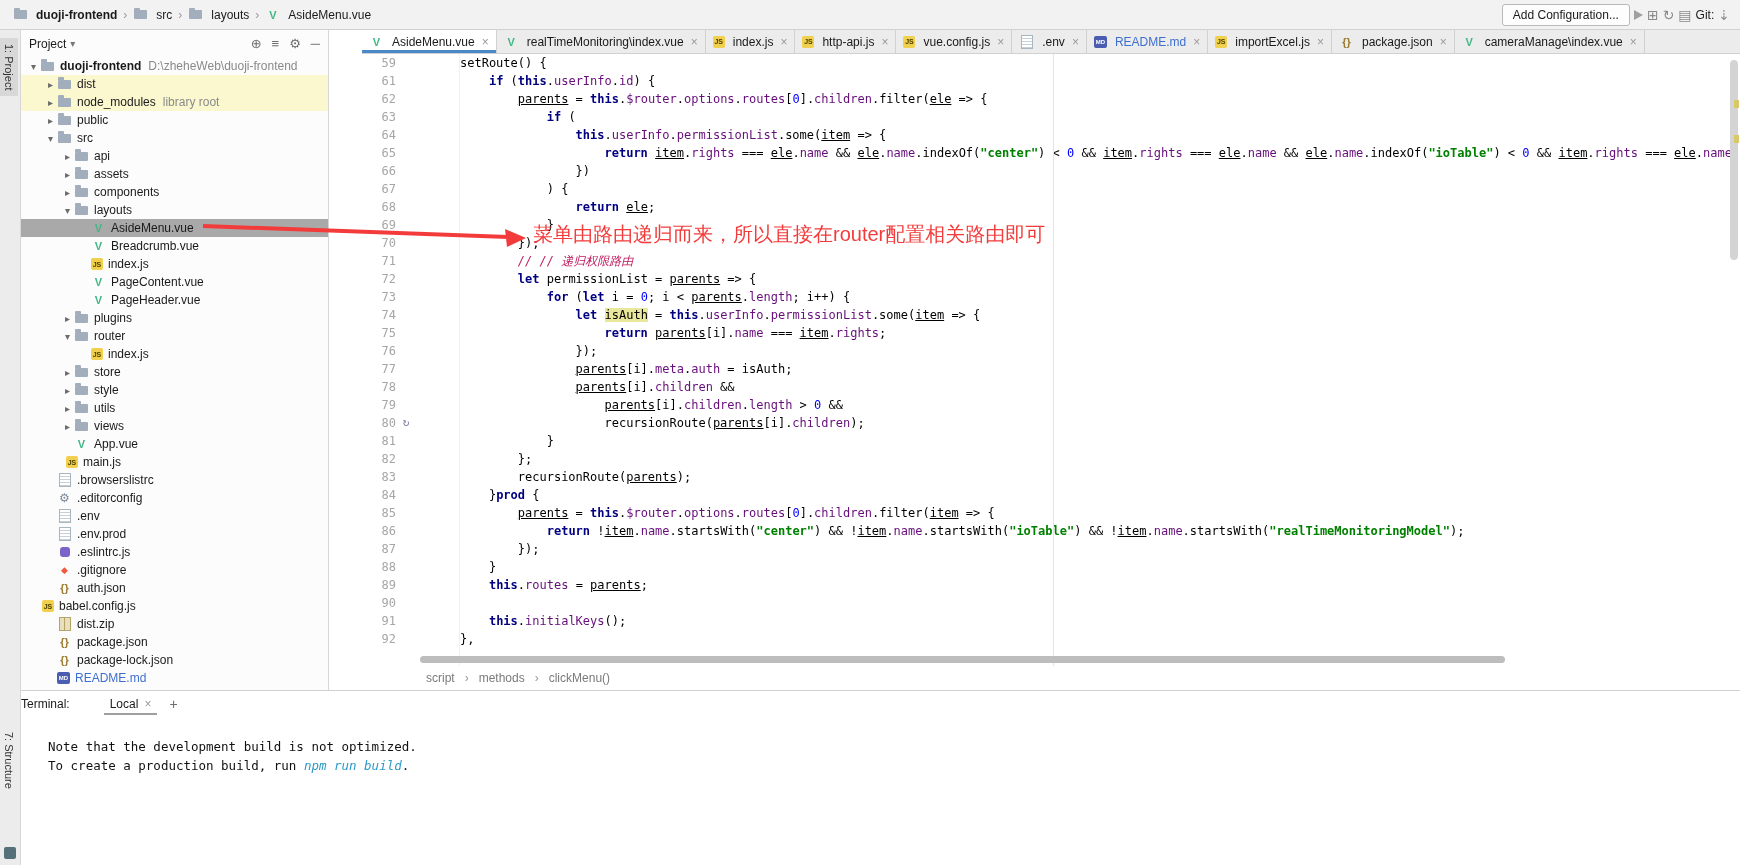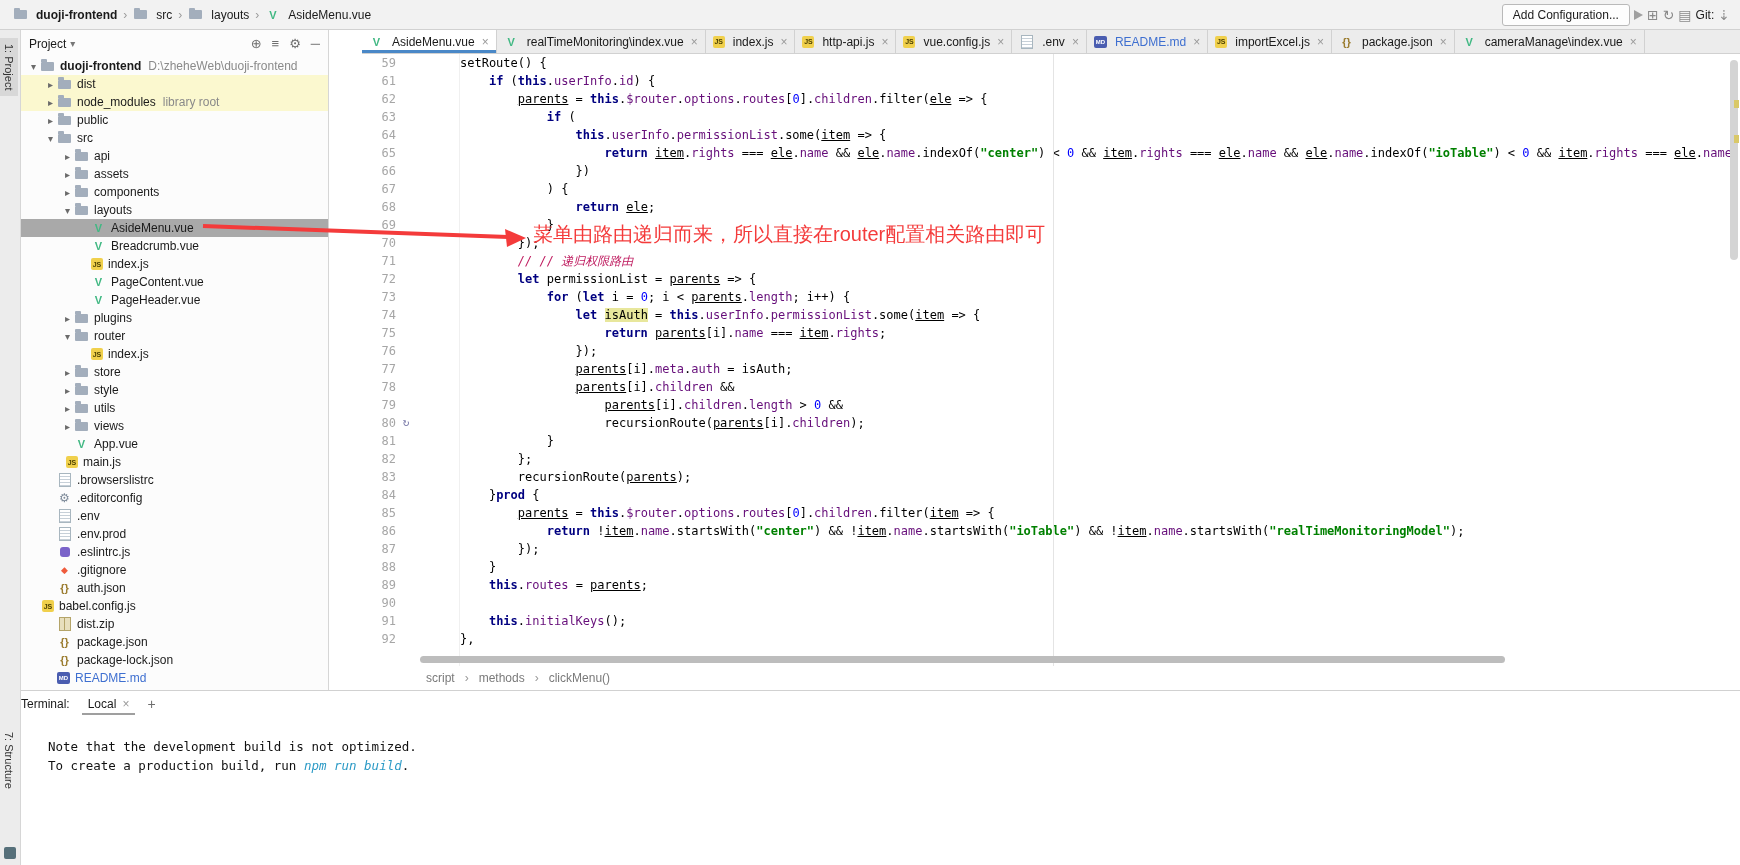--- a/index.html
+++ b/index.html
@@ -92,21 +92,21 @@
     background:#bdbdbd; border-radius:4px; }
   #vscroll-thumb { position:absolute; right:2px; top:30px; width:8px; height:200px;
     background:#d4d4d4; border-radius:4px; }
   .stripe-mark { position:absolute; right:1px; width:5px; height:8px; background:#d9c868; }
   #editor-breadcrumb { position:absolute; left:0; right:0; bottom:0; height:24px; background:#fff;
     display:flex; align-items:center; padding-left:64px; gap:7px; color:#7a7a7a; }
   
   #terminal { position:absolute; left:21px; top:690px; right:0; bottom:0; background:#fff;
     border-top:1px solid #d1d1d1; }
   #terminal-header { height:26px; display:flex; align-items:center; padding-left:0; }
-  #terminal-tab { margin-left:12px; display:flex; align-items:center; gap:6px; padding:4px 6px 2px;
+  #terminal-tab { margin-left:34px; display:flex; align-items:center; gap:6px; padding:4px 6px 2px;
     border-bottom:2px solid #9f9f9f; }
   #terminal-tab .close { color:#9a9a9a; }
   #terminal-plus { margin-left:12px; color:#6e6e6e; font-size:14px; }
   #terminal-content { padding:20px 0 0 27px; font-family:"DejaVu Sans Mono","Liberation Mono",monospace;
     font-size:12.5px; line-height:19px; color:#111; }
   .cmd { color:#2b9ac6;font-style:italic; }
   
   #annotation-svg { position:absolute; left:0; top:0; width:1740px; height:865px;
     pointer-events:none; z-index:40; }
   #annotation-text { position:absolute; left:533px; top:221px; z-index:41; color:#f43b3b;

